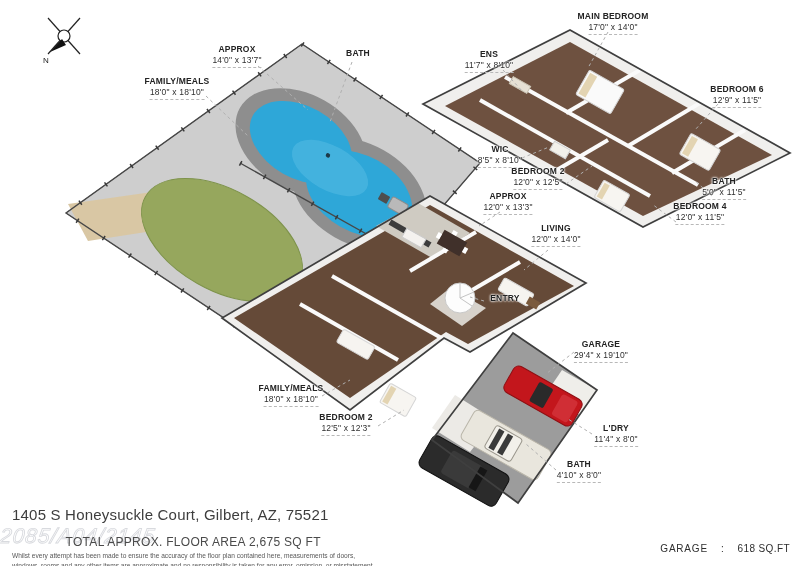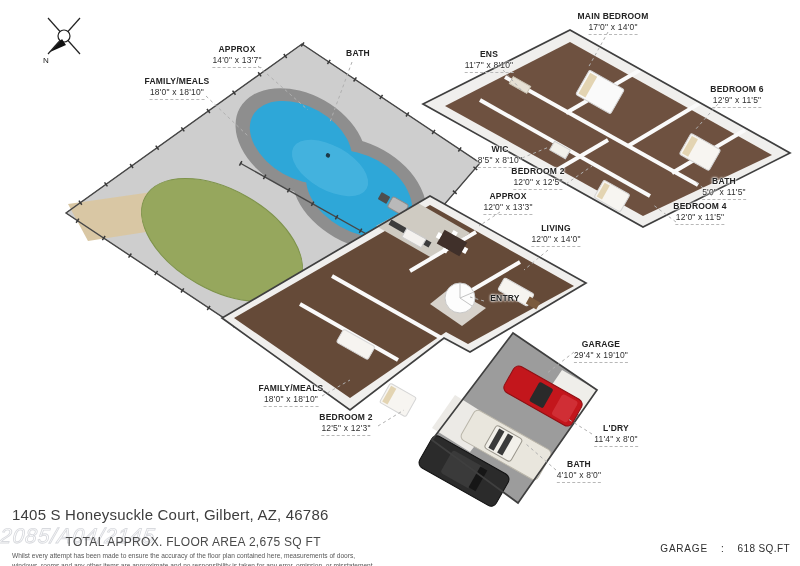--- a/index.html
+++ b/index.html
@@ -201,21 +201,21 @@
   <div class="room-label" style="left:505px;top:293px"><span>ENTRY</span><br><span class="dims"></span></div>
   <div class="room-label" style="left:601px;top:339px"><span>GARAGE</span><br><span class="dims">29'4" x 19'10"</span></div>
   <div class="room-label" style="left:291px;top:383px"><span>FAMILY/MEALS</span><br><span class="dims">18'0" x 18'10"</span></div>
   <div class="room-label" style="left:346px;top:412px"><span>BEDROOM 2</span><br><span class="dims">12'5" x 12'3"</span></div>
   <div class="room-label" style="left:616px;top:423px"><span>L'DRY</span><br><span class="dims">11'4" x 8'0"</span></div>
   <div class="room-label" style="left:579px;top:459px"><span>BATH</span><br><span class="dims">4'10" x 8'0"</span></div>
 
   <div id="watermark">2085/A04/2145</div>
 
   <div id="footer">
-    <div id="address">1405 S Honeysuckle Court, Gilbert, AZ, 46786</div>
+    <div id="address">1405 S Honeysuckle Court, Gilbert, AZ, 75521</div>
     <div id="total-area">TOTAL APPROX. FLOOR AREA 2,675 SQ FT</div>
     <div id="disclaimer">
       <div>Whilst every attempt has been made to ensure the accuracy of the floor plan contained here, measurements of doors,</div>
       <div>windows, rooms and any other items are approximate and no responsibility is taken for any error, omission, or misstatement.</div>
       <div>This plan is for illustrative purposes only and should be used as such by any prospective purchaser.</div>
     </div>
   </div>
 
   <div id="garage-summary">
     <span>GARAGE</span>

